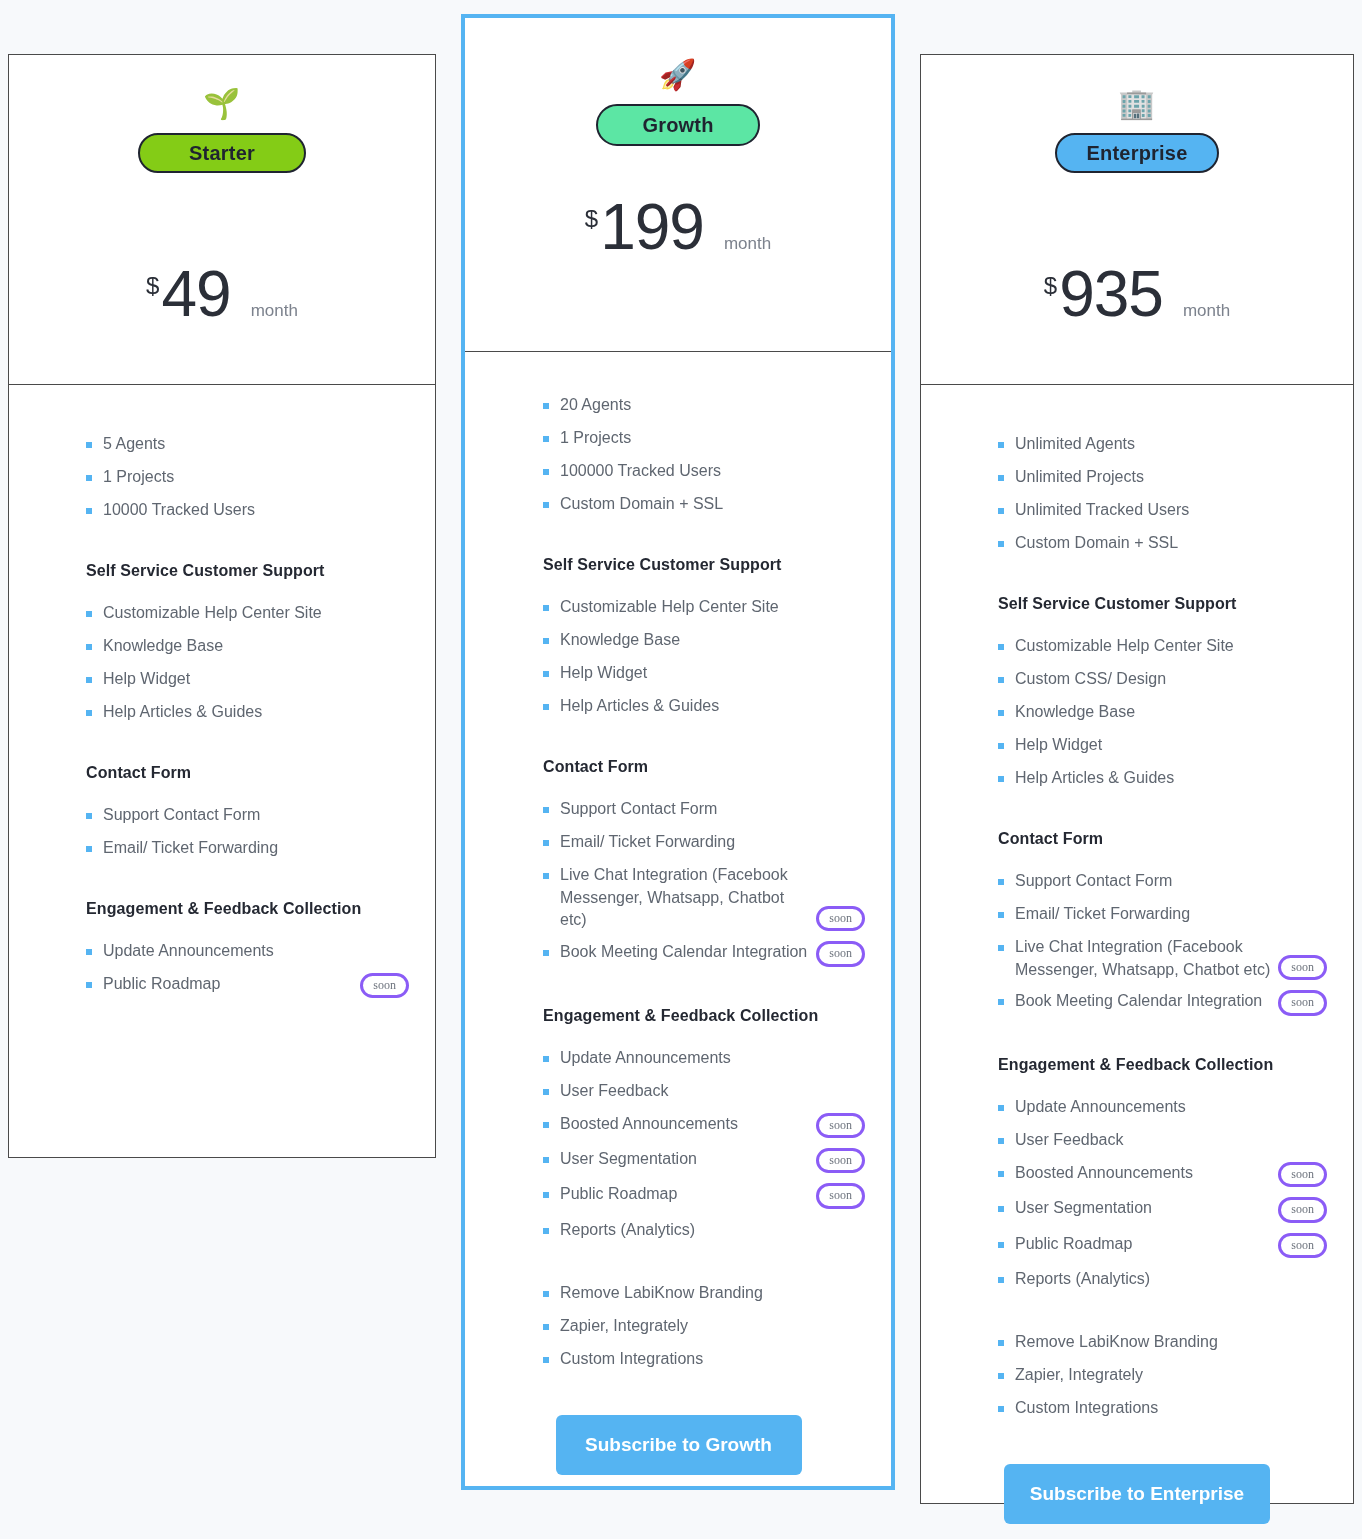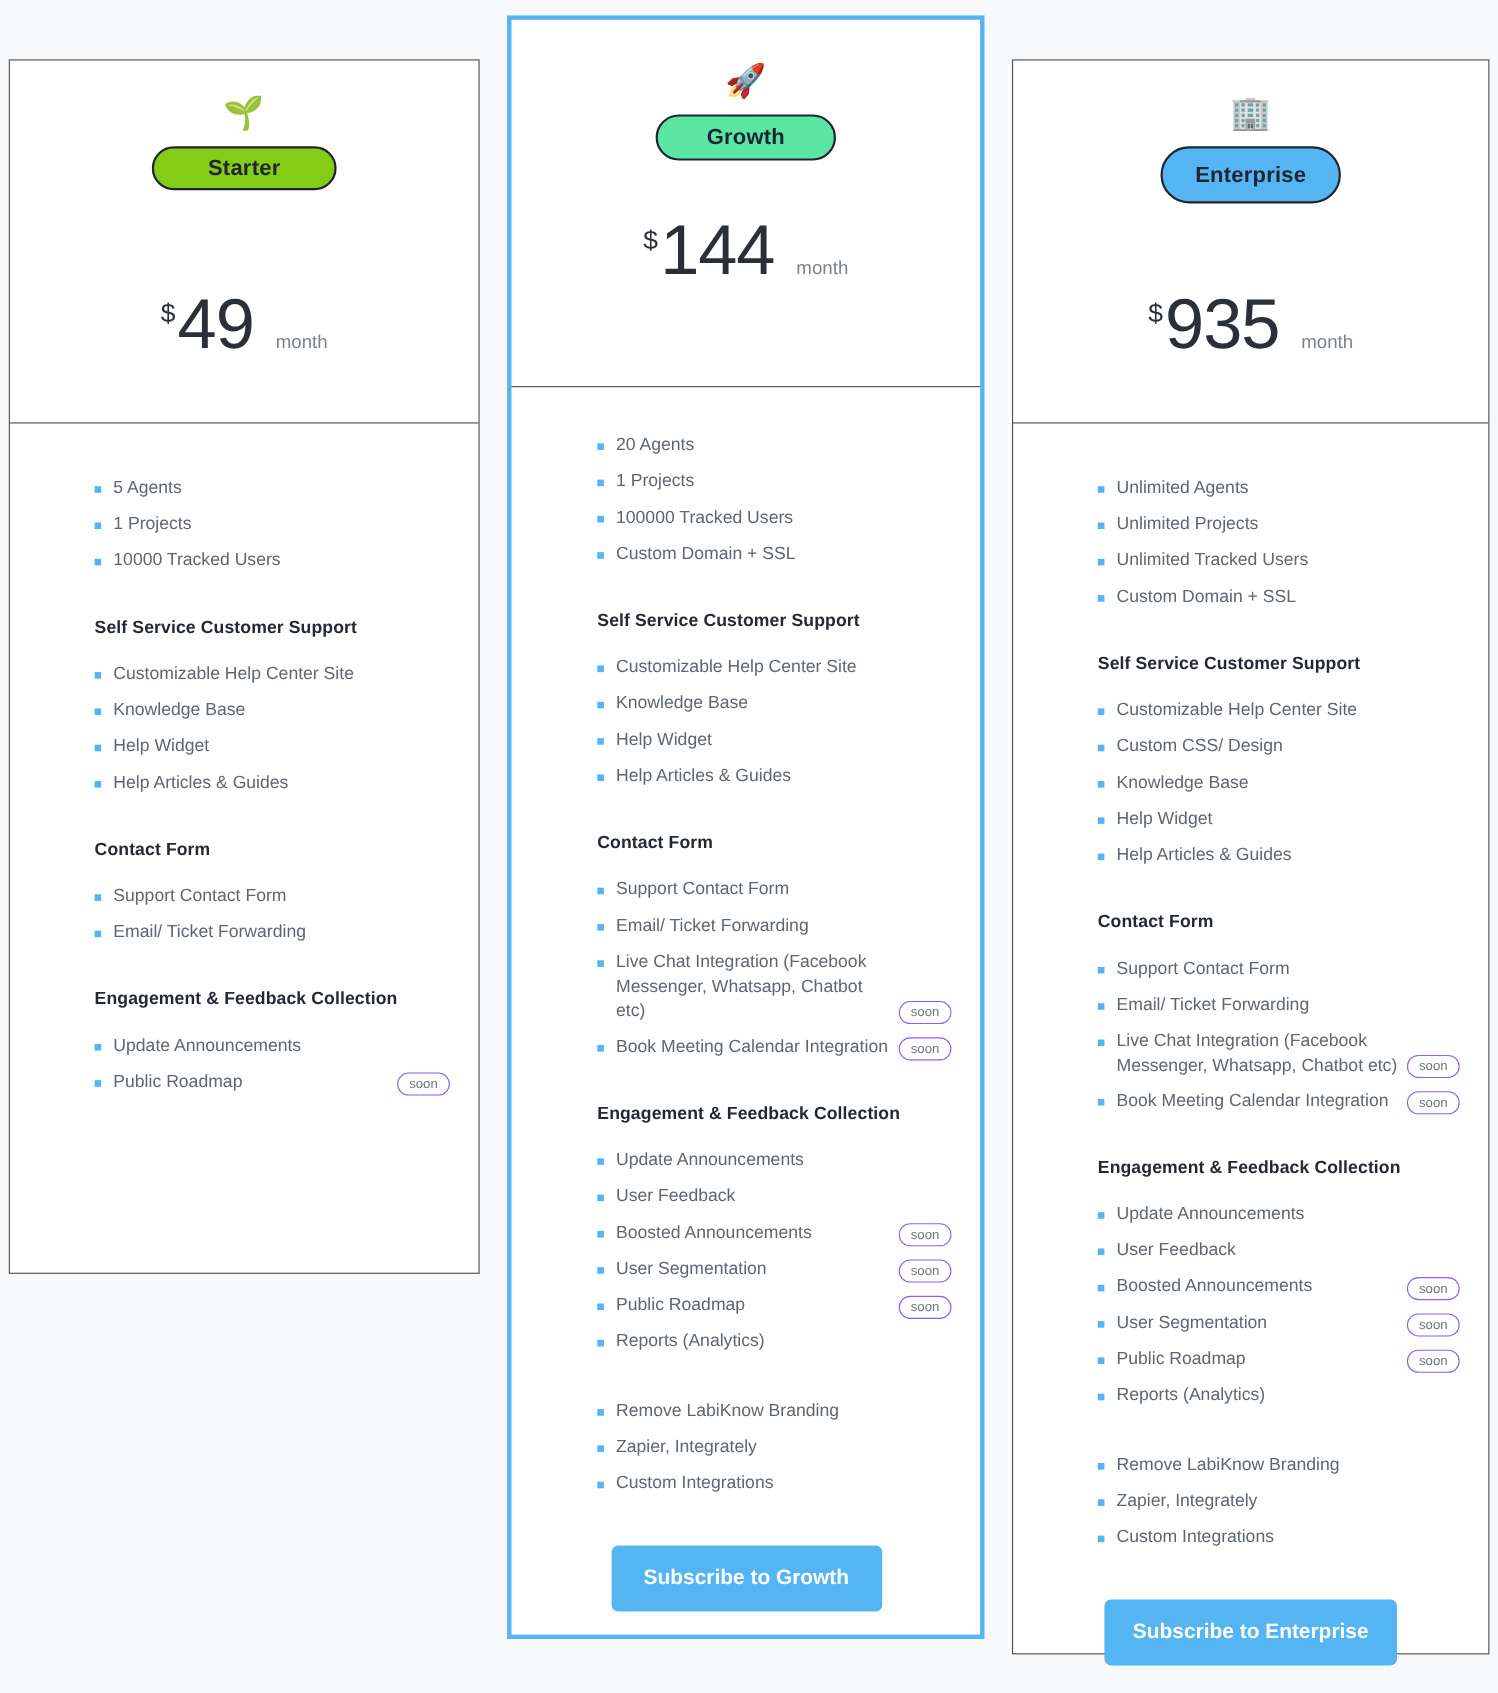--- a/index.html
+++ b/index.html
@@ -64,21 +64,21 @@
     font-size: 20px;
     font-weight: bold;
     color: #1f2430;
     letter-spacing: .2px;
     display: flex;
     align-items: center;
     justify-content: center;
   }
   .starter    .plan-pill { background: #84cc16; width: 168px; height: 40px; }
   .growth     .plan-pill { background: #5ce6a4; width: 164px; height: 42px; }
-  .enterprise .plan-pill { background: #55b4f2; width: 164px; height: 52px; }
+  .enterprise .plan-pill { background: #55b4f2; width: 164px; height: 40px; }
 
   .price-row {
     margin-top: auto;
     display: flex;
     align-items: baseline;
     justify-content: center;
     width: 100%;
   }
   .starter .price-row, .enterprise .price-row { padding-bottom: 58px; }
   .growth  .price-row { padding-bottom: 92px; }
@@ -142,27 +142,28 @@
   .feature-text {
     font-size: 16px;
     color: #5f6670;
     line-height: 1.42;
     flex: 1;
     padding-right: 6px;
   }
   .badge {
     flex: none;
     align-self: flex-end;
-    border: 1px solid #8b5cf6;
+    border: 3px solid #8b5cf6;
     border-radius: 20px;
     font-size: 12px;
     color: #6e747e;
     padding: 2px 10px 3px;
     line-height: 1.2;
     margin-bottom: 1px;
+    font-family: Liberation Serif, serif;
   }
 
   .subscribe-wrap {
     margin-top: auto;
     display: flex;
     justify-content: center;
   }
   .starter .subscribe-wrap    { padding: 42px 0 40px; }
   .growth .subscribe-wrap     { padding: 34px 0 44px; }
   .enterprise .subscribe-wrap { padding: 34px 0 44px; }
@@ -252,21 +253,21 @@
           </div>
         </div>
       </div>
     </div>
     <div class="card growth">
       <div class="card-header">
         <span class="plan-emoji">🚀</span>
         <div class="plan-pill">Growth</div>
         <div class="price-row">
           <span class="currency">$</span>
-          <span class="amount">144</span>
+          <span class="amount">199</span>
           <span class="period">month</span>
         </div>
       </div>
       <div class="card-body">
         <div class="feature-group">
           <div class="feature-item">
             <span class="bullet"></span>
             <span class="feature-text">20 Agents</span>
           </div>
           <div class="feature-item">

